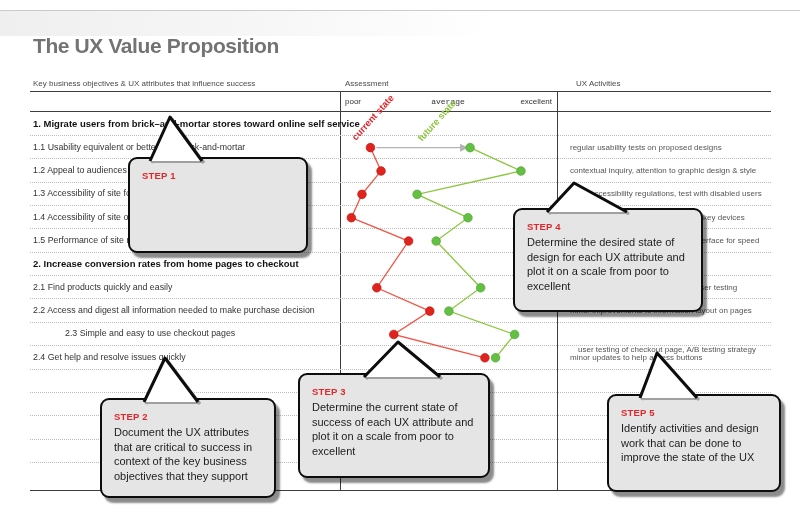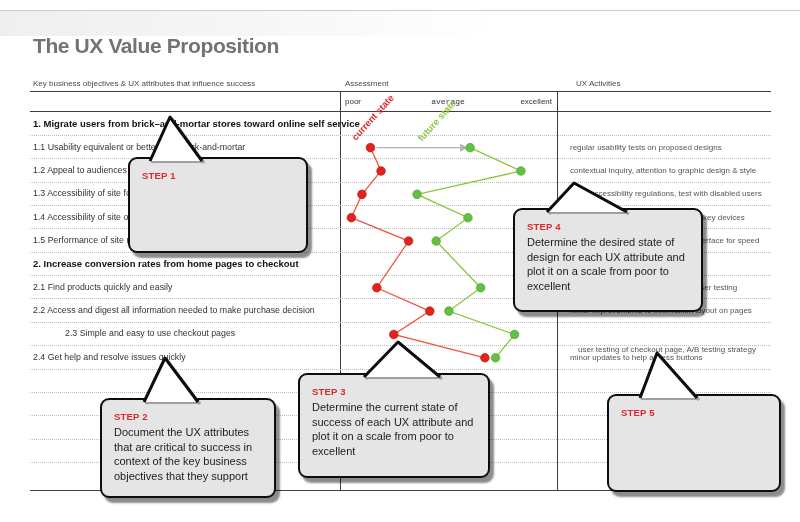--- a/index.html
+++ b/index.html
@@ -151,14 +151,15 @@
     </svg>
     <div class="callout-title">STEP 4</div>
     <div class="callout-body">Determine the desired state of design for each UX attribute and plot it on a scale from poor to excellent</div>
   </div>
 
   <div class="callout" id="callout-step5">
     <svg class="tail" style="left:0px;top:-45px;" width="110" height="48">
       <path d="M31 47 L48 2 L88 47" fill="#ffffff" stroke="#0d0d0d" stroke-width="3" stroke-linejoin="round"></path>
     </svg>
     <div class="callout-title">STEP 5</div>
+    <div class="callout-body">Identify activities and design work that can be done to improve the state of the UX</div>
   </div>
 </div>
 
 </body></html>

